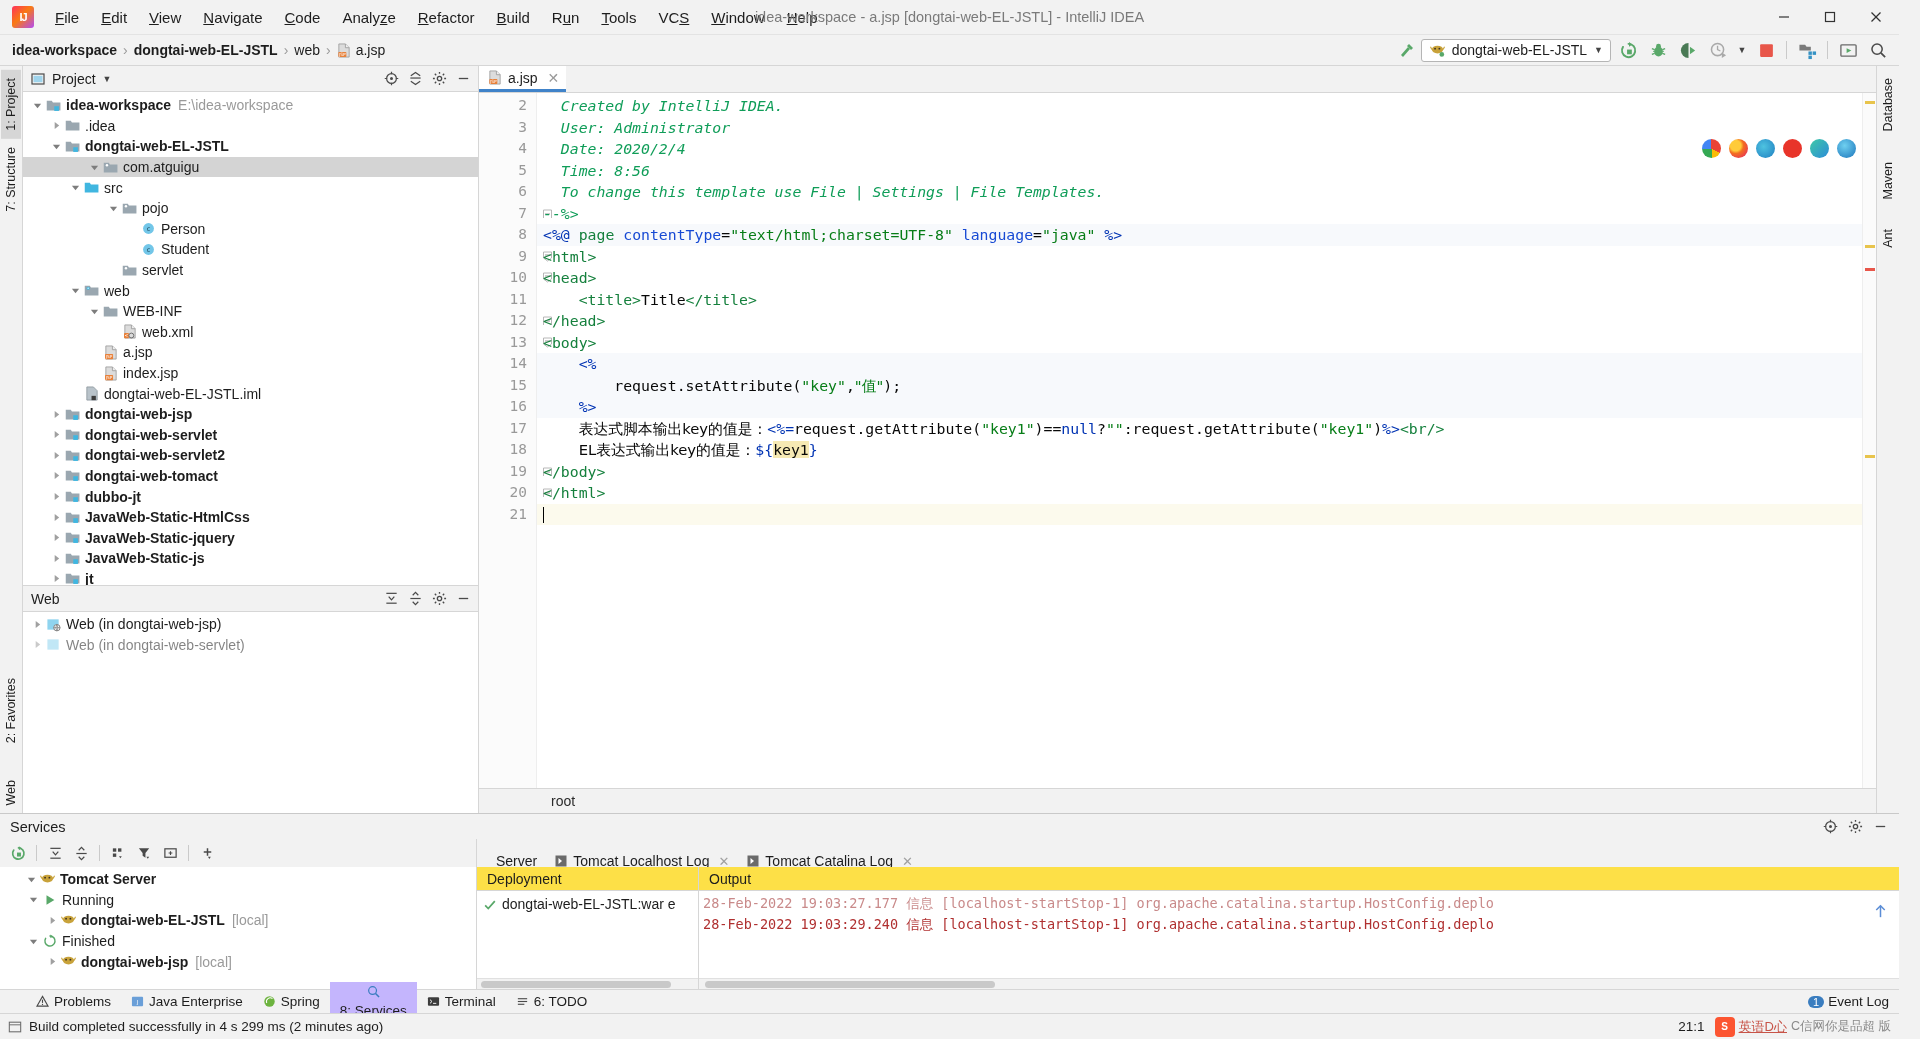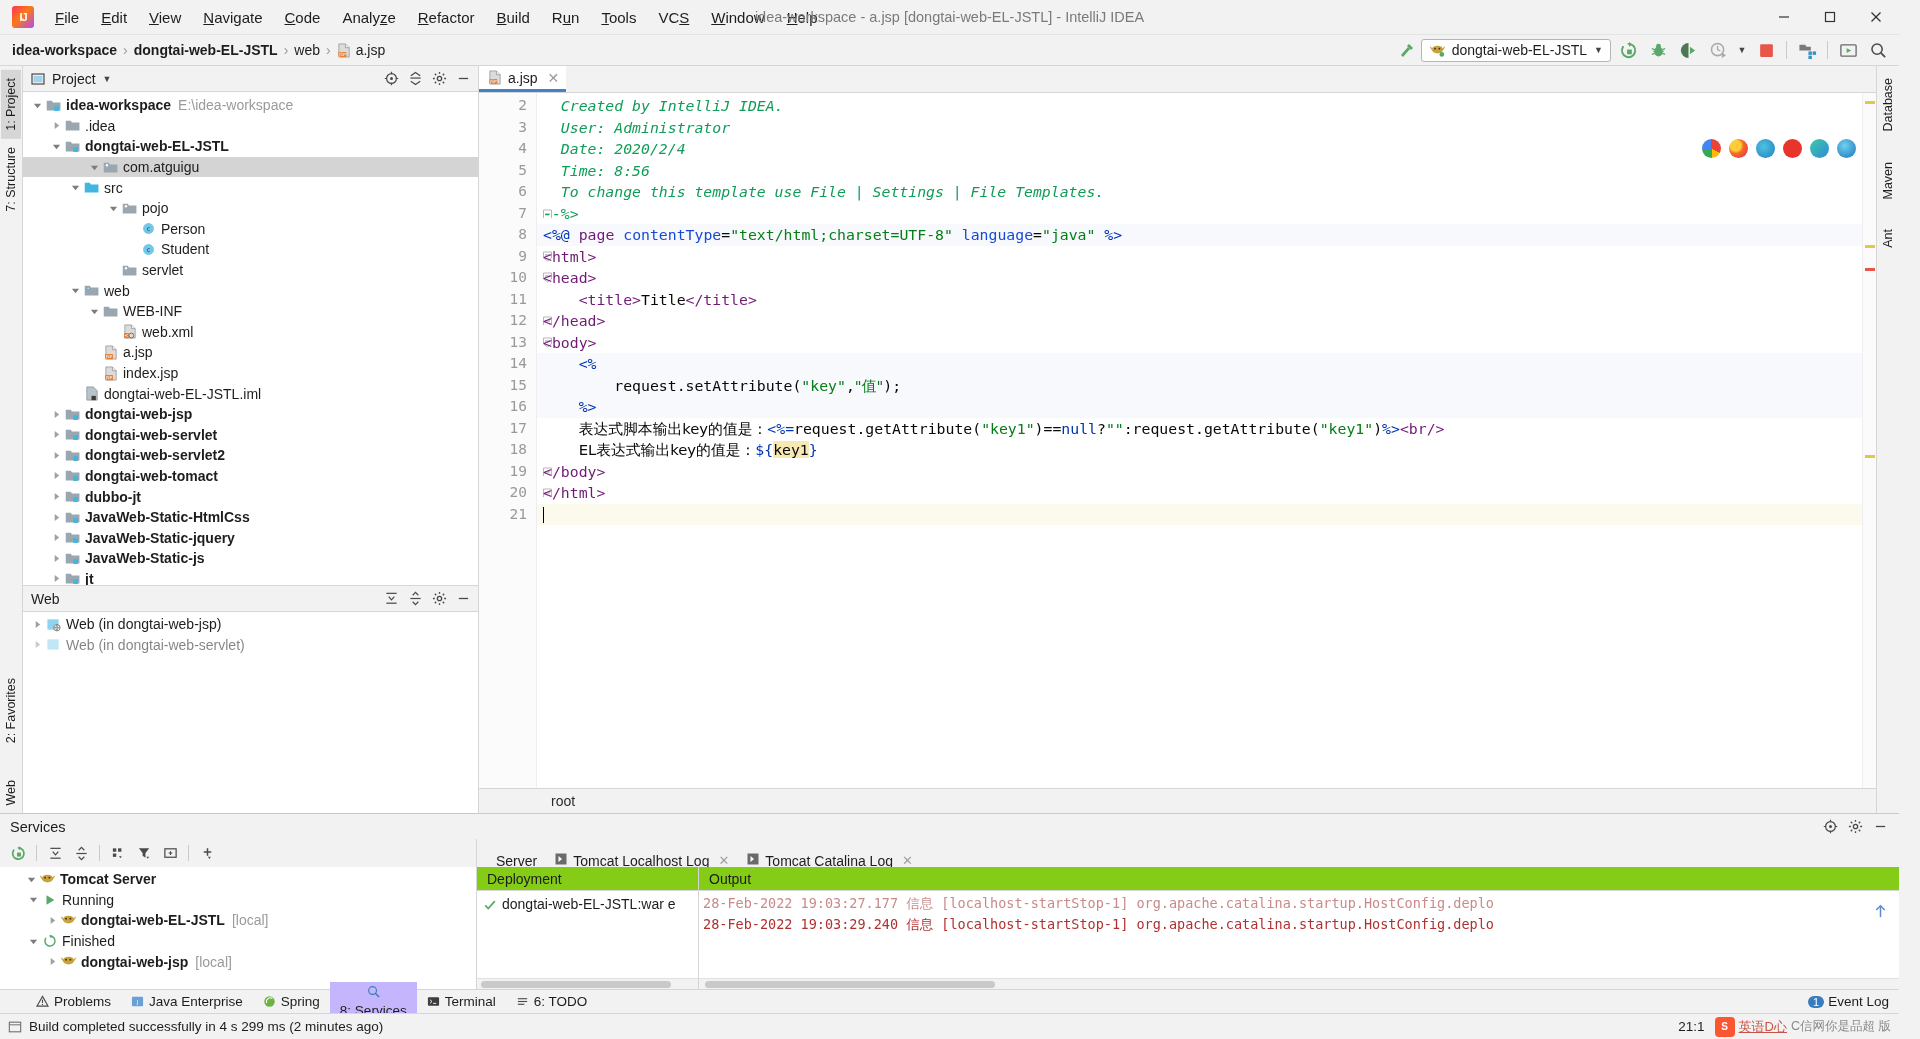--- a/index.html
+++ b/index.html
@@ -113,21 +113,21 @@
   .gutter .gl { height:21.5px; line-height:21.5px; padding-right:9px; position:relative; }
   .fold { position:absolute; right:-17px; top:5px; width:11px; height:11px; }
   .code {
     flex:1; font-family:"DejaVu Sans Mono", monospace; font-size:14.8px; line-height:21.5px;
     padding-top:2px; white-space:pre; overflow:hidden; position:relative; color:#080808;
   }
   .cl { height:21.5px; padding-left:6px; }
   .cl.hl { background:#f7f9fc; }
   .cl.caret { background:#fcfaed; }
   .cmt { color:#0f9d58; font-style:italic; }
-  .tag { color:#701a75; }
+  .tag { color:#15803d; }
   .attr { color:#174ad4; }
   .str { color:#077d17; }
   .kw  { color:#0033b3; font-weight:normal; }
   .jsp { color:#0033b3; }
   .elhl{ background:#f6e9b4; }
   .cn  { font-family:"DejaVu Sans", sans-serif; }
   .caretbar { display:inline-block; width:1px; height:16px; background:#000; vertical-align:-3px;}
   
   .markbar { width:14px; background:#fbfbfb; border-left:1px solid #eee; flex:none; position:relative; }
   .mk { position:absolute; left:2px; width:10px; height:3px; }
@@ -143,26 +143,26 @@
   .svc-head { height:25px; display:flex; align-items:center; padding-left:10px; font-size:14.5px; flex:none; }
   .svc-head .ico-right { margin-left:auto; display:flex; gap:3px; padding-right:8px; }
   .svc-body { flex:1; display:flex; min-height:0; }
   .svc-left { width:477px; flex:none; display:flex; flex-direction:column; border-right:1px solid #d6d6d6;}
   .svc-toolbar { height:28px; display:flex; align-items:center; gap:2px; padding-left:6px; background:#f2f2f2; flex:none;}
   .svt { width:24px; height:22px; display:flex; align-items:center; justify-content:center; color:#4a4a4a;}
   .svt-sep { width:1px; height:16px; background:#cacaca; margin:0 4px;}
   .svc-tree { flex:1; background:#fff; overflow:hidden; font-size:14px; padding-top:2px;}
   .svc-right { flex:1; display:flex; flex-direction:column; min-width:0; }
   .svc-tabs { height:28px; display:flex; align-items:center; gap:0; padding-left:10px; flex:none; font-size:14px;}
-  .svc-tab { display:flex; align-items:flex-start; gap:6px; padding:3px 9px;margin-top:16px; }
+  .svc-tab { display:flex; align-items:center; gap:6px; padding:3px 9px;margin-top:16px; }
   .svc-tab.sel { font-weight:normal; }
   .svc-tab .x { color:#a0a0a0; font-size:13px; margin-left:3px;}
   .svc-cols { flex:1; display:flex; min-height:0; }
   .dep-col { width:222px; flex:none; border-right:1px solid #d6d6d6; display:flex; flex-direction:column; background:#fff;}
-  .col-head { height:24px; background:#84cc16; border-bottom:1px solid #d6d6d6; display:flex; align-items:center;
+  .col-head { height:24px; background:#fde047; border-bottom:1px solid #d6d6d6; display:flex; align-items:center;
               padding-left:10px; font-size:14px; flex:none; }
   .out-col { flex:1; display:flex; flex-direction:column; min-width:0; background:#fff;}
   .out-body { flex:1; overflow:hidden; font-family:"DejaVu Sans Mono", monospace; font-size:13.5px;
               color:#b03030; line-height:21px; padding:2px 0 0 4px; white-space:pre; position:relative;}
   .out-body .dim { color:#c98a8a; }
   .hscroll { height:11px; background:#f2f2f2; border-top:1px solid #e0e0e0; position:relative; flex:none;}
   .hscroll .thumb { position:absolute; top:2px; height:7px; background:#c9c9c9; border-radius:4px;}
 
   
   .twbar { height:24px; background:#f2f2f2; border-top:1px solid #d6d6d6; display:flex; align-items:center;

